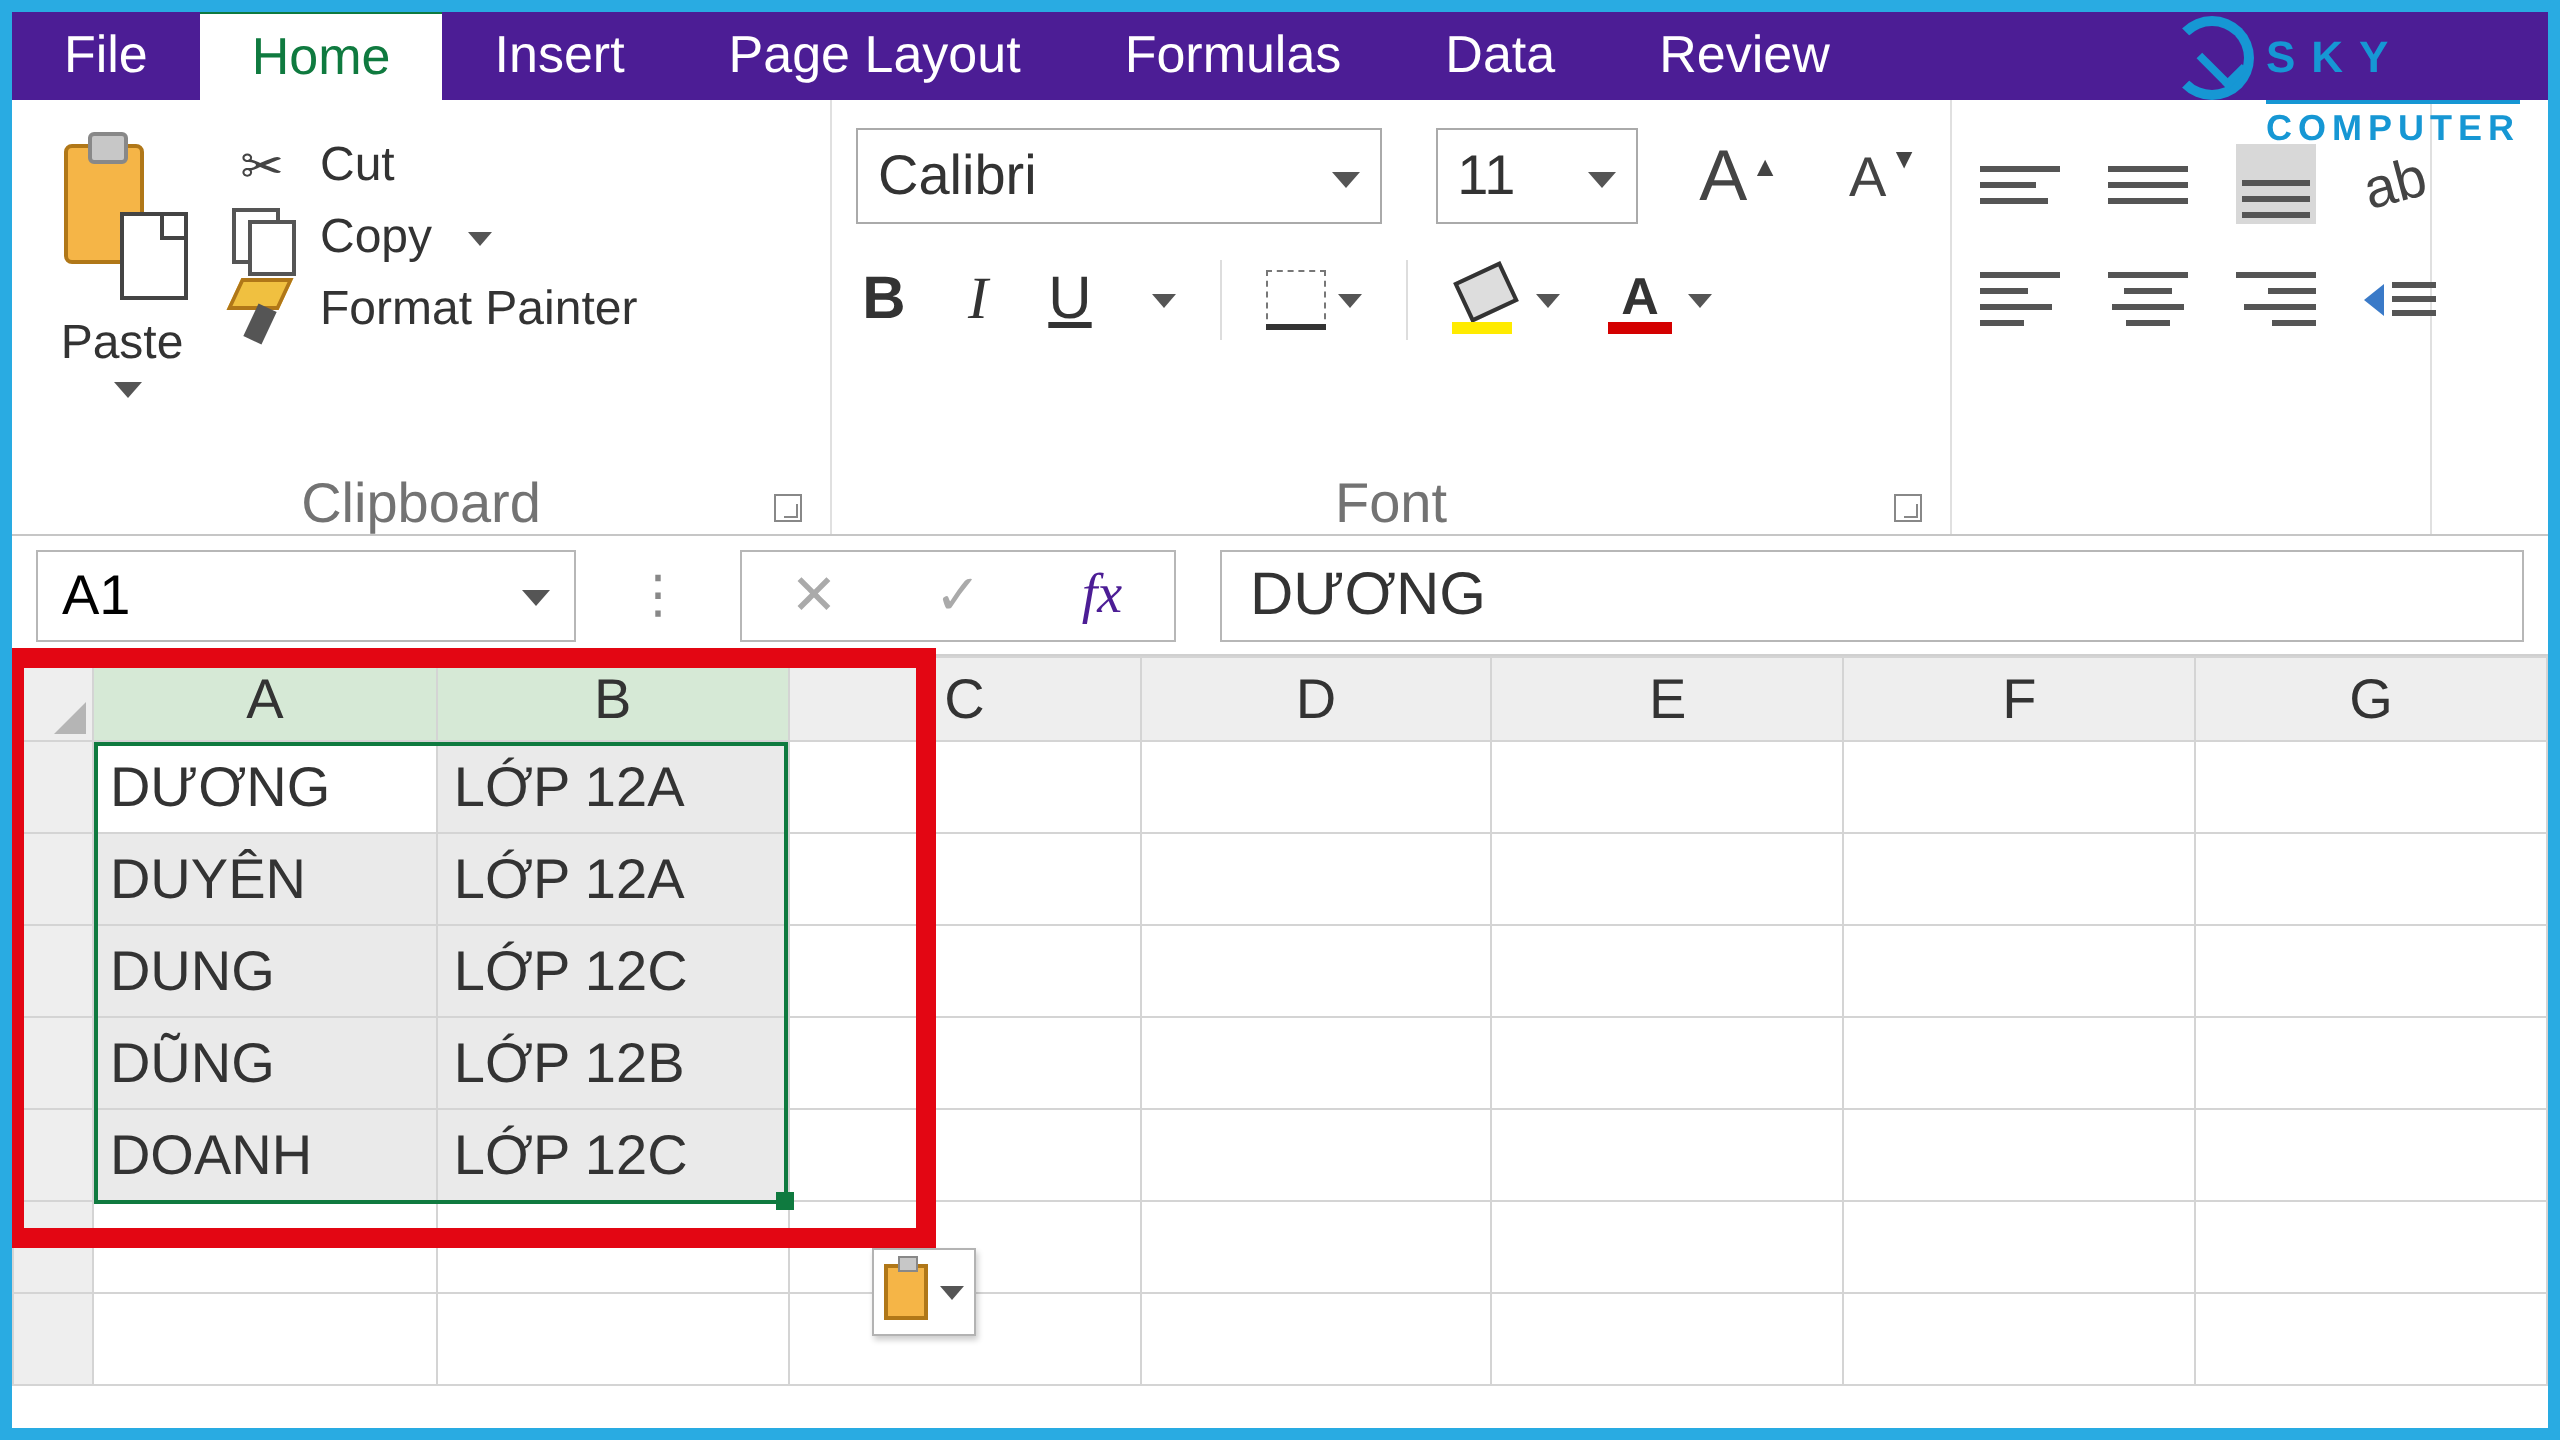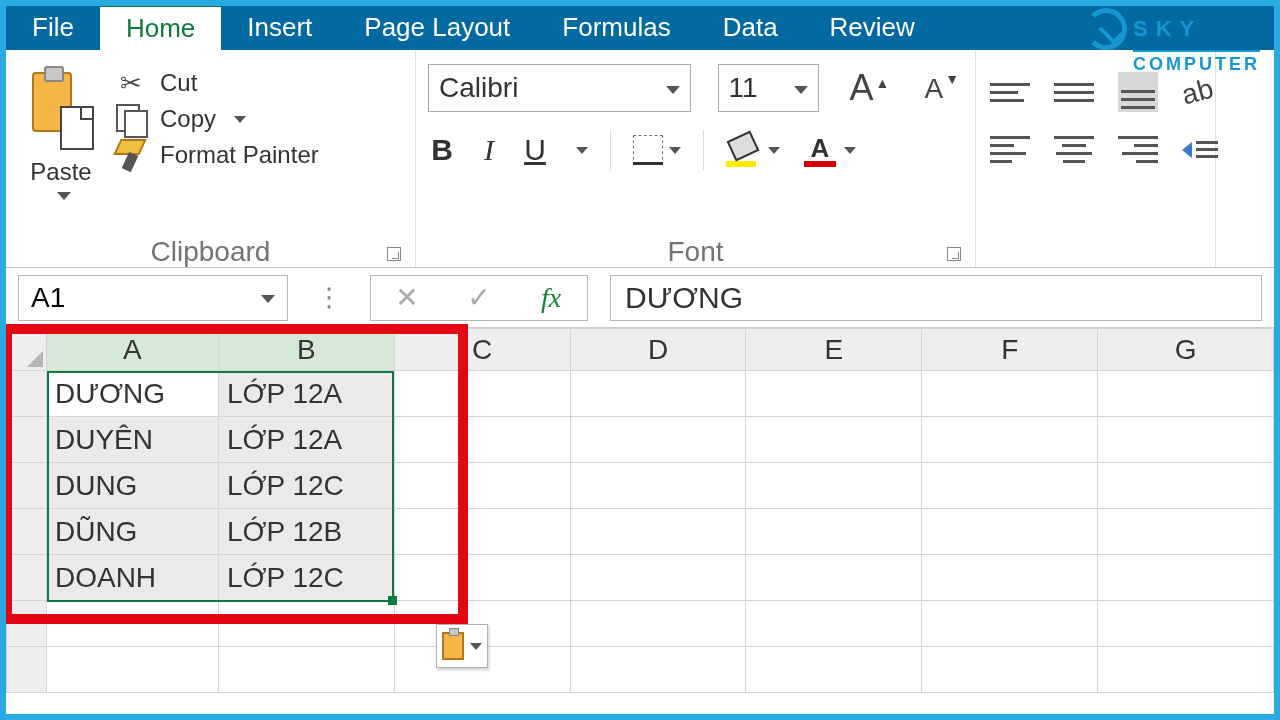--- a/index.html
+++ b/index.html
@@ -1,17 +1,17 @@
 <!DOCTYPE html>
 <html><head>
 <meta charset="utf-8">
 <style>
   * { box-sizing: border-box; margin: 0; padding: 0; }
   body { font-family: "Segoe UI", Arial, sans-serif; width:1280px; height:720px; overflow:hidden; background:#fff; border:6px solid #29abe2; }
-  .tabs { display:flex; height:44px; background:#0369a1; color:#fff; }
+  .tabs { display:flex; height:44px; background:#4c1d95; color:#fff; }
   .tab { padding:6px 26px 0 26px; font-size:26px; cursor:pointer; }
   .tab.active { background:#fff; color:#0f7a3f; border-top:1px solid #0f7a3f; }
   .ribbon { display:flex; height:218px; border-bottom:1px solid #c6c6c6; }
   .group { border-right:1px solid #e0e0e0; padding:8px 10px 0 10px; display:flex; flex-direction:column; }
   .group-body { flex:1; display:flex; }
   .group-label { height:30px; display:flex; align-items:center; justify-content:center; color:#737373; font-size:28px; position:relative; }
   .launcher { position:absolute; right:4px; bottom:6px; width:14px; height:14px; border:1px solid #888; }
   .launcher::after { content:""; position:absolute; right:1px; bottom:1px; width:6px; height:6px; border-right:1px solid #888; border-bottom:1px solid #888; }
   
   .paste-col { width:90px; text-align:center; }
@@ -84,21 +84,21 @@
   .watermark .logo::after { content:""; position:absolute; left:14px; top:8px; width:10px; height:18px; border:4px solid #1697d4; border-top:none; border-right:none; transform:rotate(-45deg); }
   .watermark .l1 { font-size:22px; letter-spacing:8px; display:inline-block; vertical-align:middle; }
   .watermark .l2 { font-size:18px; letter-spacing:3px; border-top:2px solid #1697d4; margin-left:48px; padding-top:2px; }
   
   .fbar { display:flex; align-items:center; height:60px; padding:6px 12px; gap:22px; border-bottom:1px solid #d0d0d0; }
   .namebox { width:270px; border:1px solid #b7b7b7; height:46px; display:flex; align-items:center; padding:0 12px; font-size:28px; }
   .namebox .arrow-wrap { margin-left:auto; }
   .more-dots { font-size:26px; color:#888; padding:0 6px; }
   .fx-btn-group { border:1px solid #b7b7b7; height:46px; display:flex; align-items:center; }
   .fx-btn { width:72px; display:flex; align-items:center; justify-content:center; color:#aaa; font-size:28px; height:100%; }
-  .fx-btn.fx { color:#15803d; font-style:italic; font-family:"Times New Roman",serif; }
+  .fx-btn.fx { color:#4c1d95; font-style:italic; font-family:"Times New Roman",serif; }
   .check::before { content:"\2713"; }
   .cross::before { content:"\2715"; }
   .formula-input { flex:1; border:1px solid #b7b7b7; height:46px; font-size:30px; padding:0 14px; display:flex; align-items:center; color:#333; }
   
   .sheet { position:relative; }
   table.grid { border-collapse:collapse; font-size:28px; color:#333; }
   table.grid th, table.grid td { border:1px solid #d4d4d4; }
   table.grid th { background:#eee; font-weight:normal; height:42px; }
   table.grid th.rowh { width:40px; }
   table.grid td { height:46px; padding:0 8px; }

